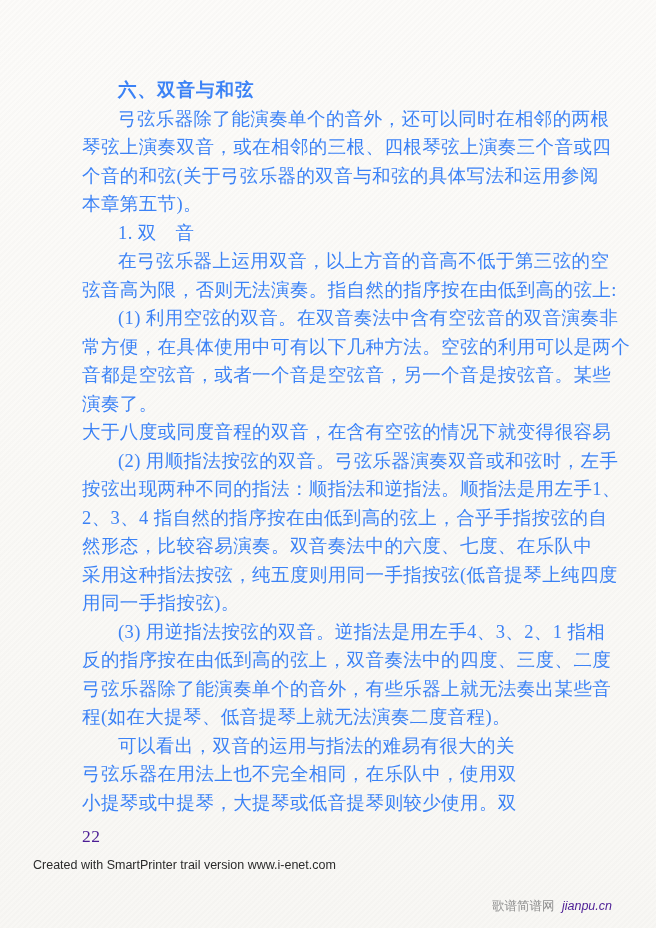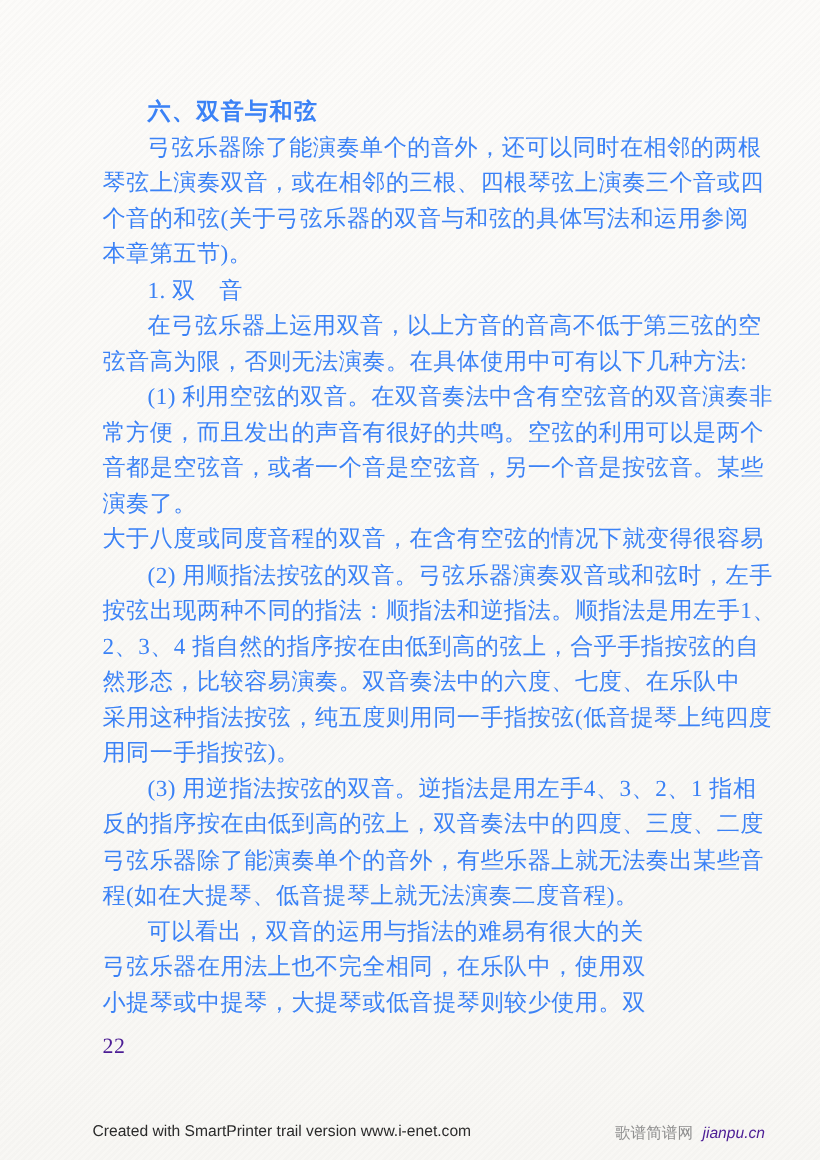--- a/index.html
+++ b/index.html
@@ -42,26 +42,25 @@
     position: absolute;
     left: 82px;
     top: 826px;
     font-size: 17.5px;
     color: #4c1d95;
     letter-spacing: 0.5px;
   }
   .footer-left {
     position: absolute;
     left: 33px;
-    top: 898px;
+    top: 858px;
     font-family: "Liberation Sans", sans-serif;
     font-size: 12.5px;
     color: #2b2b2b;
     white-space: nowrap;
-    margin-left: 41px;
   }
   .footer-right {
     position: absolute;
     right: 44px;
     top: 898px;
     font-family: "Liberation Sans", sans-serif;
     font-size: 12.5px;
     white-space: nowrap;
   }
   .footer-right .site-name { color: #8f8f8f; }
@@ -73,23 +72,23 @@
 <div class="paper"></div>
 
 <div class="text-block">
   <div class="line indent bold">六、双音与和弦</div>
   <div class="line indent">弓弦乐器除了能演奏单个的音外，还可以同时在相邻的两根</div>
   <div class="line">琴弦上演奏双音，或在相邻的三根、四根琴弦上演奏三个音或四</div>
   <div class="line">个音的和弦(关于弓弦乐器的双音与和弦的具体写法和运用参阅</div>
   <div class="line">本章第五节)。</div>
   <div class="line indent">1. 双　音</div>
   <div class="line indent">在弓弦乐器上运用双音，以上方音的音高不低于第三弦的空</div>
-  <div class="line">弦音高为限，否则无法演奏。在具体使用中可有以下几种方法:</div>
+  <div class="line">弦音高为限，否则无法演奏。指自然的指序按在由低到高的弦上:</div>
   <div class="line indent">(1) 利用空弦的双音。在双音奏法中含有空弦音的双音演奏非</div>
-  <div class="line">常方便，而且发出的声音有很好的共鸣。空弦的利用可以是两个</div>
+  <div class="line">常方便，在具体使用中可有以下几种方法。空弦的利用可以是两个</div>
   <div class="line">音都是空弦音，或者一个音是空弦音，另一个音是按弦音。某些</div>
   <div class="line">演奏了。</div>
   <div class="line">大于八度或同度音程的双音，在含有空弦的情况下就变得很容易</div>
   <div class="line indent">(2) 用顺指法按弦的双音。弓弦乐器演奏双音或和弦时，左手</div>
   <div class="line">按弦出现两种不同的指法：顺指法和逆指法。顺指法是用左手1、</div>
   <div class="line">2、3、4 指自然的指序按在由低到高的弦上，合乎手指按弦的自</div>
   <div class="line">然形态，比较容易演奏。双音奏法中的六度、七度、在乐队中</div>
   <div class="line">采用这种指法按弦，纯五度则用同一手指按弦(低音提琴上纯四度</div>
   <div class="line">用同一手指按弦)。</div>
   <div class="line indent">(3) 用逆指法按弦的双音。逆指法是用左手4、3、2、1 指相</div>

